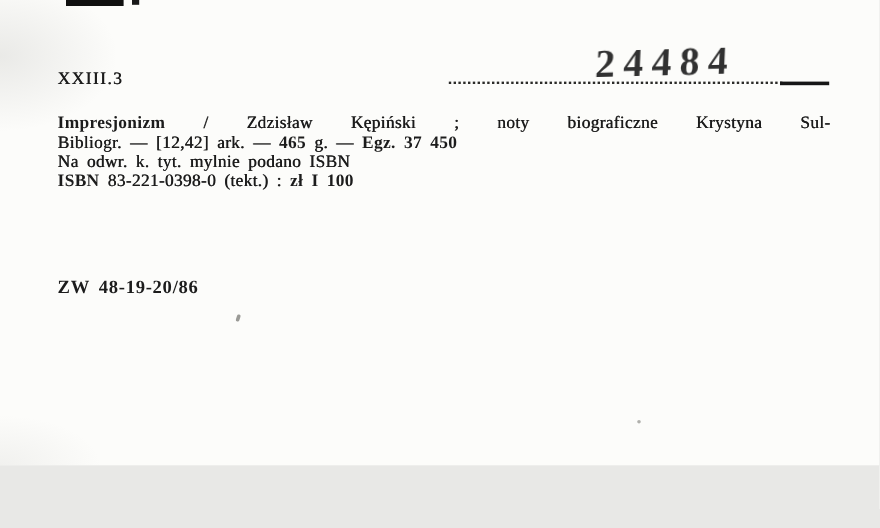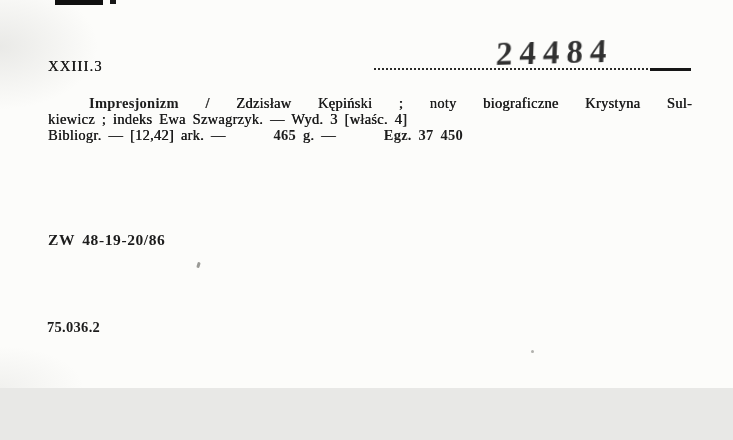--- a/index.html
+++ b/index.html
@@ -13,21 +13,21 @@
   }
   
   .card::before{
     content:"";position:absolute;inset:0;pointer-events:none;
     background:
       radial-gradient(140px 90px at 0% 12%, rgba(150,150,145,.18), rgba(0,0,0,0) 70%),
       radial-gradient(120px 60px at 0% 100%, rgba(160,160,155,.12), rgba(0,0,0,0) 70%);
   }
   .abs{position:absolute;}
   .semi{text-shadow:0.35px 0 currentColor;}
-  .b{font-weight:bold;margin-left:41px;}
+  .b{font-weight:bold;}
 
   
   .bar-top-1{left:55px;top:0;width:48px;height:5px;background:#101010;}
   .bar-top-2{left:110px;top:0;width:6px;height:4px;background:#181818;}
   .bar-bottom-thin{left:49px;top:433px;width:70px;height:2px;background:#2e2e2c;}
   .bar-bottom-thick{left:118px;top:432px;width:38px;height:3px;background:#0e0e0e;}
 
   .call-number{left:48px;top:58px;font-size:14.5px;letter-spacing:1.2px;}
 
   .accession{left:496px;top:34px;width:150px;
@@ -66,30 +66,32 @@
   <div class="abs call-number semi">XXIII.3</div>
 
   <div class="abs accession">24484</div>
   <div class="abs dotted-line"></div>
   <div class="abs dotted-line-end"></div>
 
   <div class="abs main-block">
     <div class="line just">
       <span class="b">Impresjonizm</span><span class="semi"> / Zdzisław Kępiński ; noty biograficzne Krystyna Sul-</span>
     </div>
-    <div class="line semi">kiewicz ; indeks Ewa Szwagrzyk. — Wyd. 3 [właśc. 4]</div>
     <div class="line">
       <span class="semi">Bibliogr. — [12,42] ark. — </span><span class="b">465</span><span class="semi"> g. — </span><span class="b">Egz. 37 450</span>
+    </div>
+    <div class="line semi">Na odwr. k. tyt. mylnie podano ISBN</div>
+    <div class="line">
+      <span class="b">ISBN</span><span class="semi"> 83-221-0398-0 (tekt.) : </span><span class="b">zł I 100</span>
     </div>
   </div>
 
   <div class="abs zw-line">ZW 48-19-20/86</div>
 
   <div class="abs subject-block">
-    <div>75.036.2</div>
   </div>
 
 
   <div class="abs bar-bottom-thin"></div>
   <div class="abs bar-bottom-thick"></div>
 
   <div class="abs speck-1"></div>
   <div class="abs speck-2"></div>
 
 </div>

